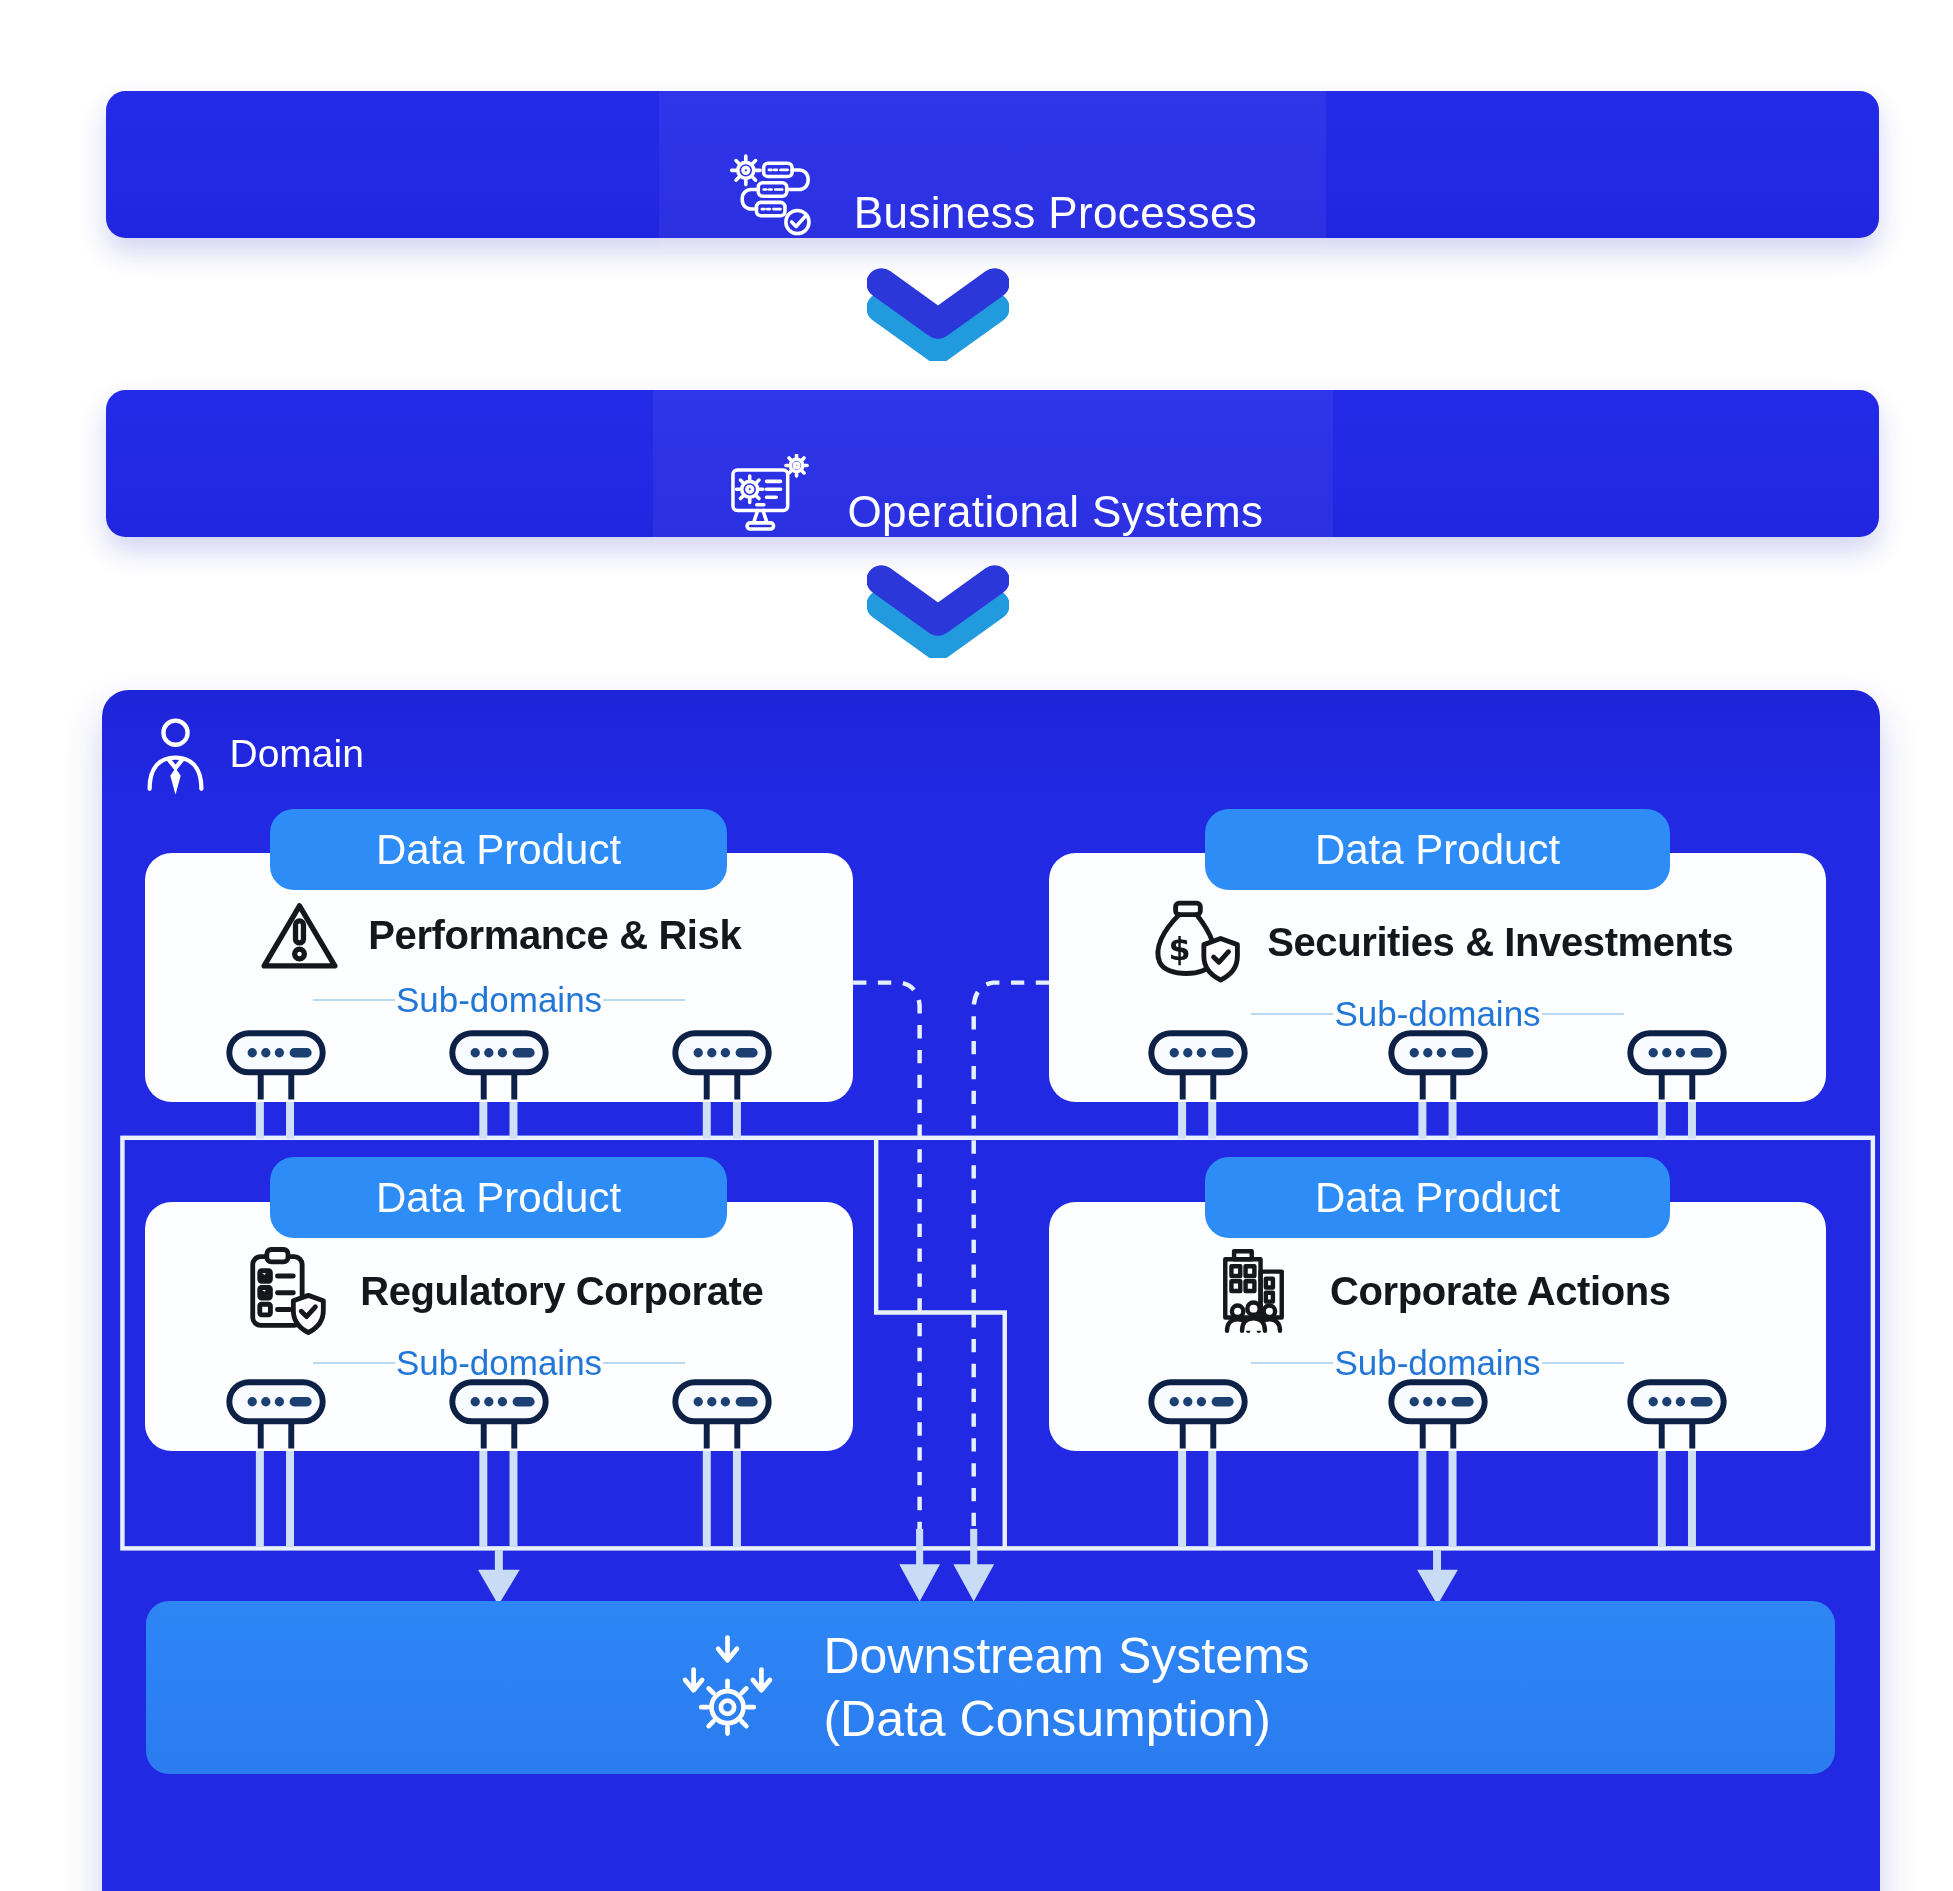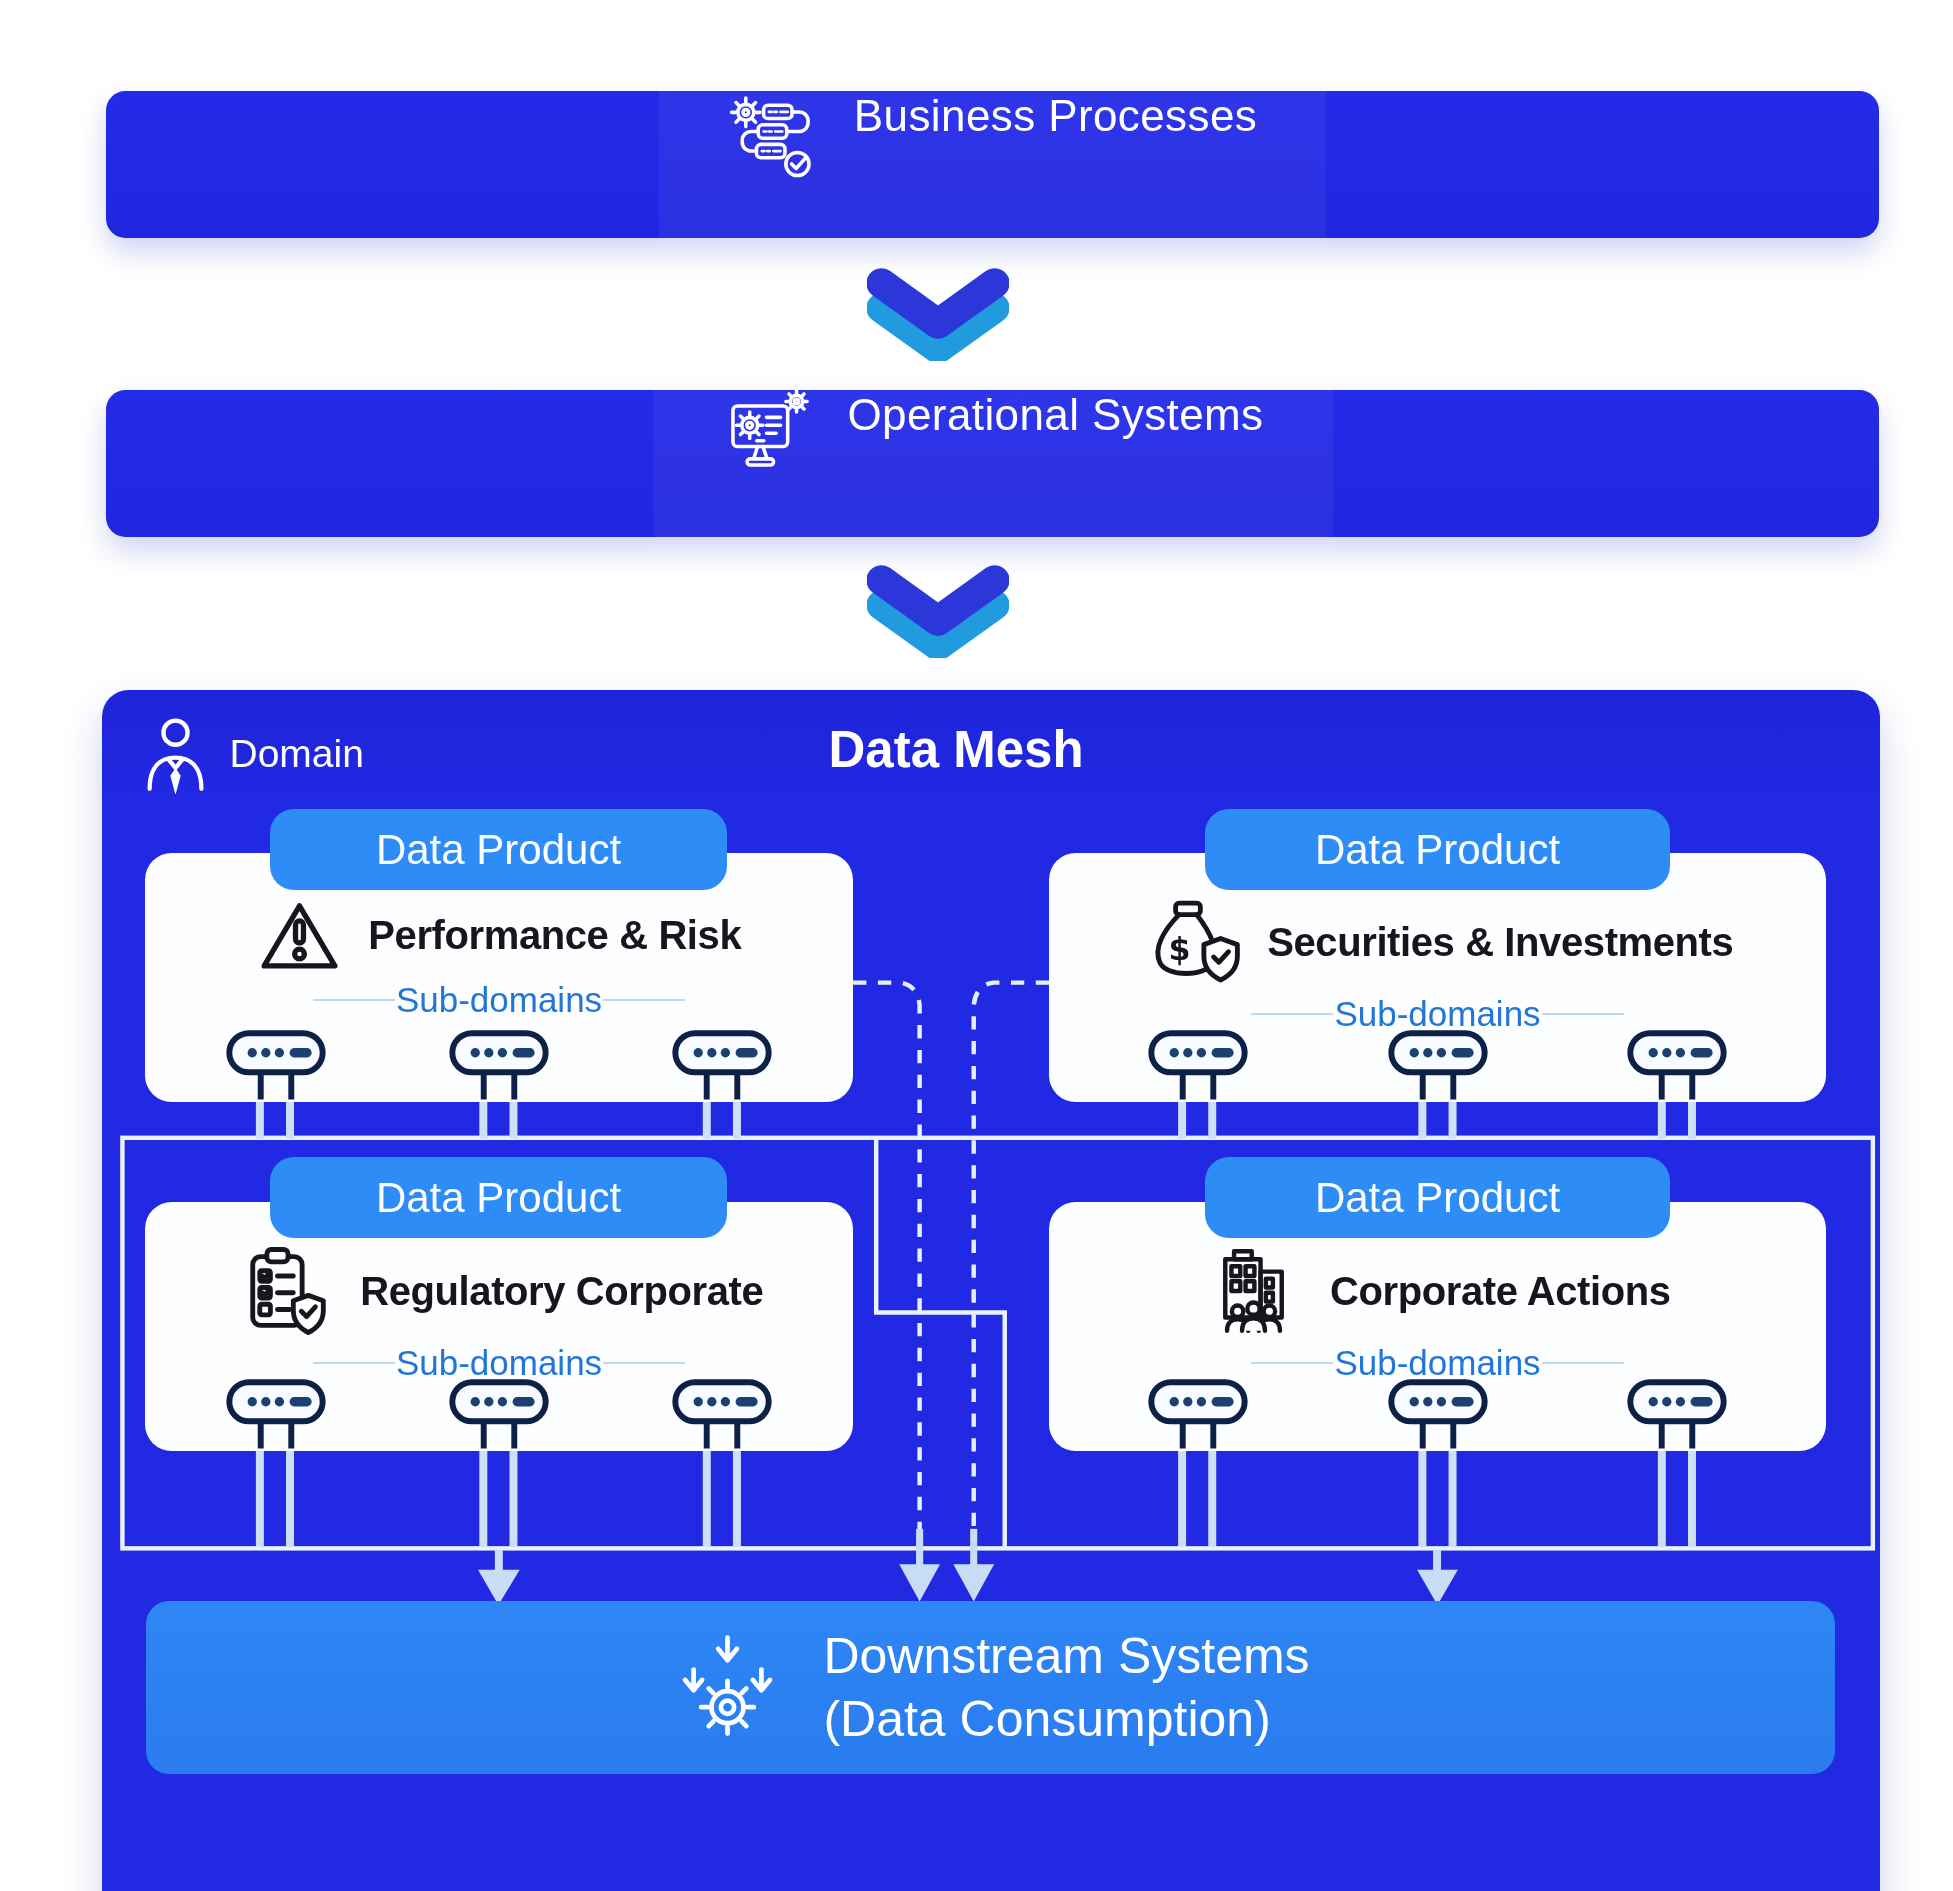--- a/index.html
+++ b/index.html
@@ -4,21 +4,21 @@
 <style>
   html,body{margin:0;padding:0;background:#ffffff;}
   .canvas{position:relative;width:1953px;height:1891px;background:#ffffff;overflow:hidden;
           font-family:"Liberation Sans", sans-serif;}
 
   
   .flow-bar{position:absolute;left:106px;width:1773px;height:147px;
             background:linear-gradient(180deg,#242be8 0%,#2026e0 100%);
             border-radius:19.5px;display:flex;align-items:center;justify-content:center;
             box-shadow:0 14px 28px rgba(30,40,190,.20);}
-  .bar-chip{display:flex;align-items:flex-start;gap:37px;height:100%;padding:12px 69px;
+  .bar-chip{display:flex;align-items:flex-end;gap:37px;height:100%;padding:12px 69px;
             background:rgba(255,255,255,.05);}
   .bar-label{color:#ffffff;font-size:44px;font-weight:500;letter-spacing:0.4px;white-space:nowrap;}
   .bar-icon svg{display:block;}
 
   .chevron{position:absolute;left:867px;width:142px;height:99px;}
 
   
   .mesh{position:absolute;left:102px;top:690px;width:1778px;height:1273px;
         background:linear-gradient(180deg,#1e24d8 0%,#2129e3 9%,#2129e3 96%,#1e24d6 100%);
         border-radius:26.6px;box-shadow:0 19.5px 39px rgba(30,40,190,.22);}
@@ -171,21 +171,20 @@
             <circle cx="40" cy="25" r="14"></circle>
             <path d="M10,90 C10,64 23,54 40,54 C57,54 70,64 70,90"></path>
             <path d="M32,56 l8,10 l8,-10"></path>
           </g>
           <path d="M40,66 l6,9 -6,22 -6,-22 z" fill="#ffffff"></path>
         </svg>
       </span>
       <span class="domain-label">Domain</span>
     </div>
 
-    <div class="mesh-title">Data Mesh</div>
 
     <div class="badge b1l">Data Product</div>
     <div class="badge b1r">Data Product</div>
     <div class="badge b2l">Data Product</div>
     <div class="badge b2r">Data Product</div>
 
     <div class="card r1l">
       <div class="title-row">
         <span>
           <svg width="85" height="76" viewBox="0 0 96 86">

